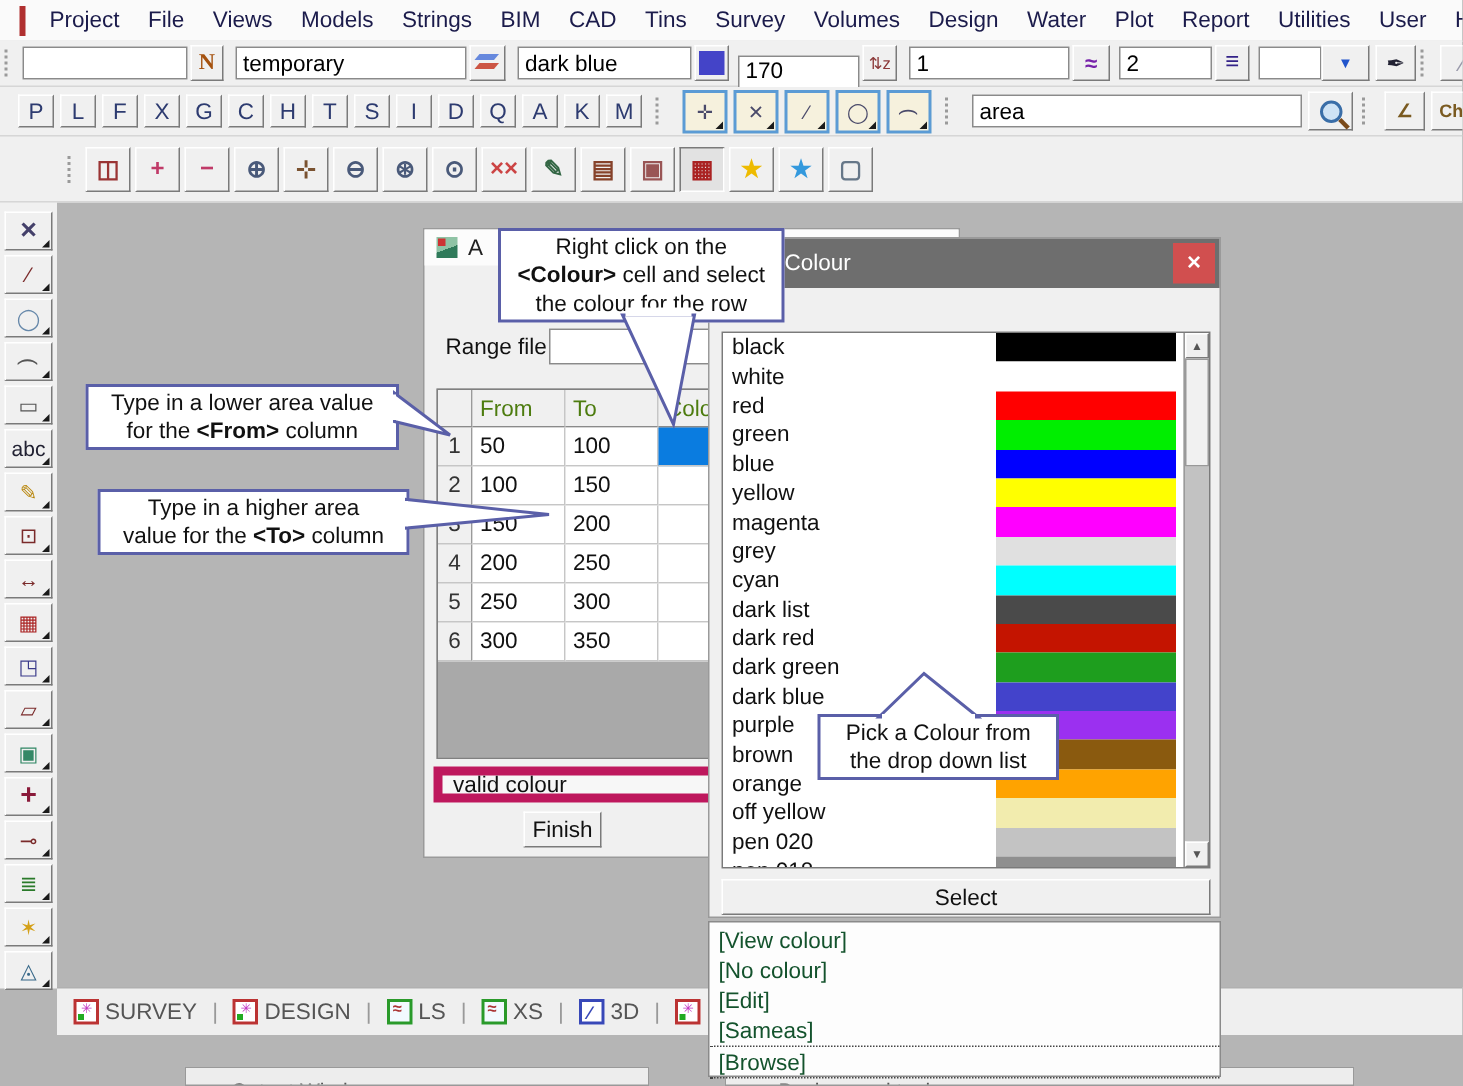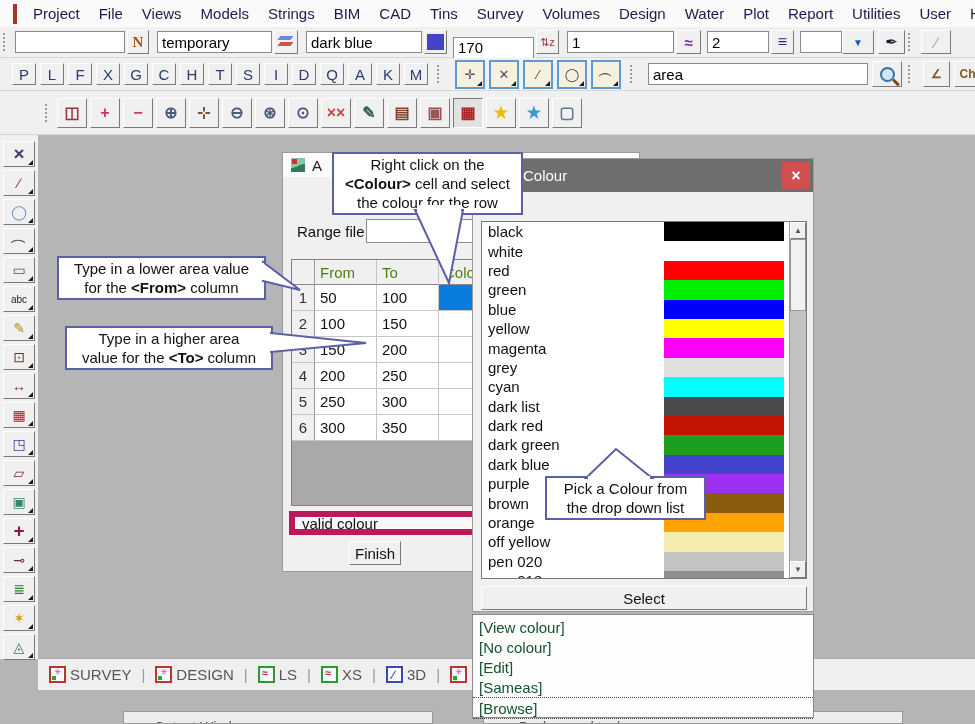--- a/index.html
+++ b/index.html
@@ -30,21 +30,21 @@
   .lay{position:relative;width:16px;height:12px;}
   .lay i{position:absolute;left:1px;width:13px;height:4px;transform:skewX(-40deg);}
   .lay i.l1{top:0;background:#6688dd;}
   .lay i.l2{top:6px;background:#cc5544;}
   .lbtn{width:24px;height:22px;color:#2d3b70;font-size:15px;}
   .snap-btn{width:26px;height:25px;background:#f6f1dd;border:2px solid #5b9bd5;position:relative;
             color:#4a4a6a;font-size:13px;display:flex;align-items:center;justify-content:center;flex:none;}
   .snap-btn::after,.side-btn::after{content:"";position:absolute;right:1px;bottom:1px;
             border-left:5px solid transparent;border-bottom:5px solid #1a1a1a;}
   .rot90{display:inline-block;transform:rotate(90deg);}
-  .small{font-size:10px;}
+  .small{font-size:14px;}
   .big{font-size:19px;font-weight:bold;}
   .mag{width:11px;height:11px;border:2px solid #3a6ea8;border-radius:50%;position:relative;background:#cfe3f5;}
   .mag::after{content:"";position:absolute;width:8px;height:3px;background:#7a4a1a;transform:rotate(45deg);right:-7px;bottom:-4px;}
   .khaki{color:#7a5a20;font-weight:bold;font-size:12px;}
   .view-btn{width:30px;height:30px;font-size:16px;font-weight:bold;}
   .view-btn.pressed{border-color:#7a7a7a #fff #fff #7a7a7a;background:#e2e2e2;}
   
   .sidebar{position:absolute;left:0;top:135px;width:38px;height:524px;background:#f0f0f0;
            display:flex;flex-direction:column;align-items:center;padding-top:6px;gap:3px;box-sizing:border-box;}
   .side-btn{width:32px;height:26px;position:relative;font-size:14px;}
@@ -139,21 +139,21 @@
       <span class="mitem">Help</span>
     </span>
 </div>
 
 <div class="tstrip toolbar2">
   <span class="grip"></span>
   <input class="tb-input" style="width: 110px; margin-left: 3px;" value="">
   <span class="btn tb-btn" style="width:22px;margin-left:2px;">
       <span class="nletter">N</span>
     </span>
-  <input class="tb-input" style="width: 115px; margin-left: 8px;" value="temporary">
+  <input class="tb-input" style="width: 154px; margin-left: 8px;" value="temporary">
   <span class="btn tb-btn" style="width:24px;margin-left:2px;">
       <span class="lay">
         <i class="l1"></i>
         <i class="l2"></i>
       </span>
     </span>
   <input class="tb-input" style="width: 116px; margin-left: 8px;" value="dark blue">
   <span class="btn tb-btn" style="width:23px;margin-left:2px;">
       <span class="swatchbox" style="background: rgb(68, 68, 200);"></span>
     </span>

